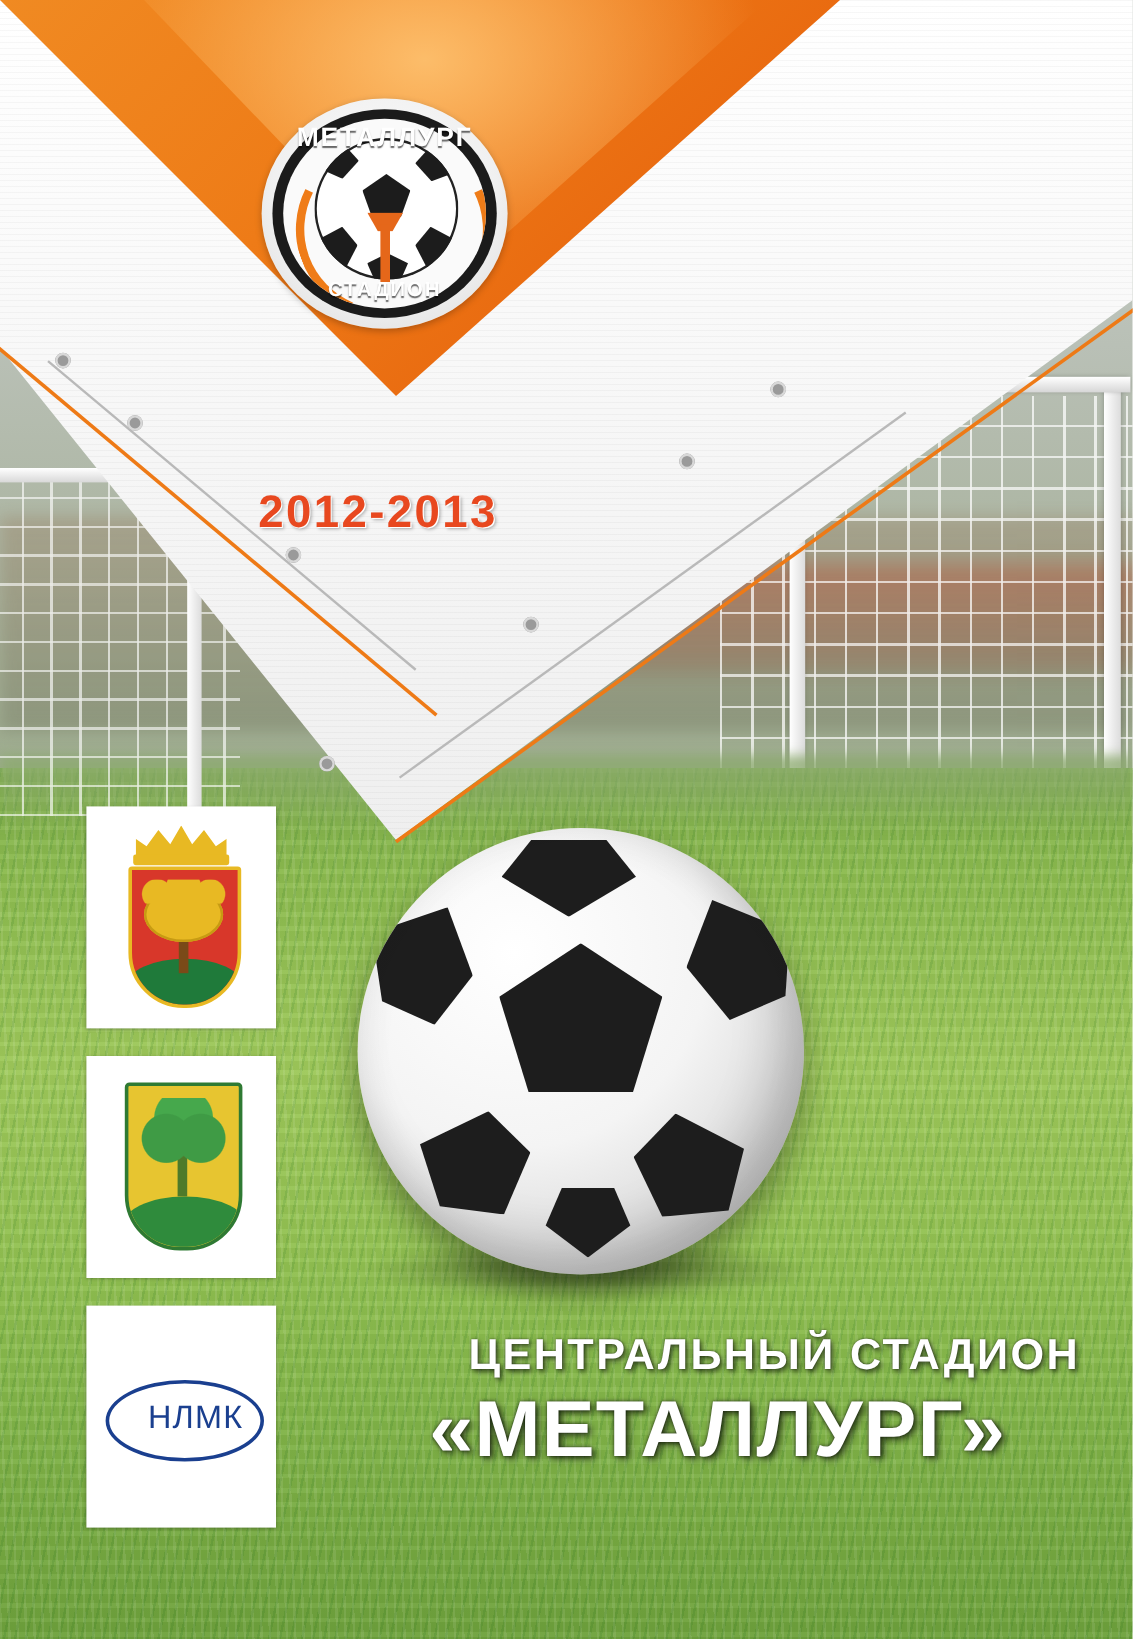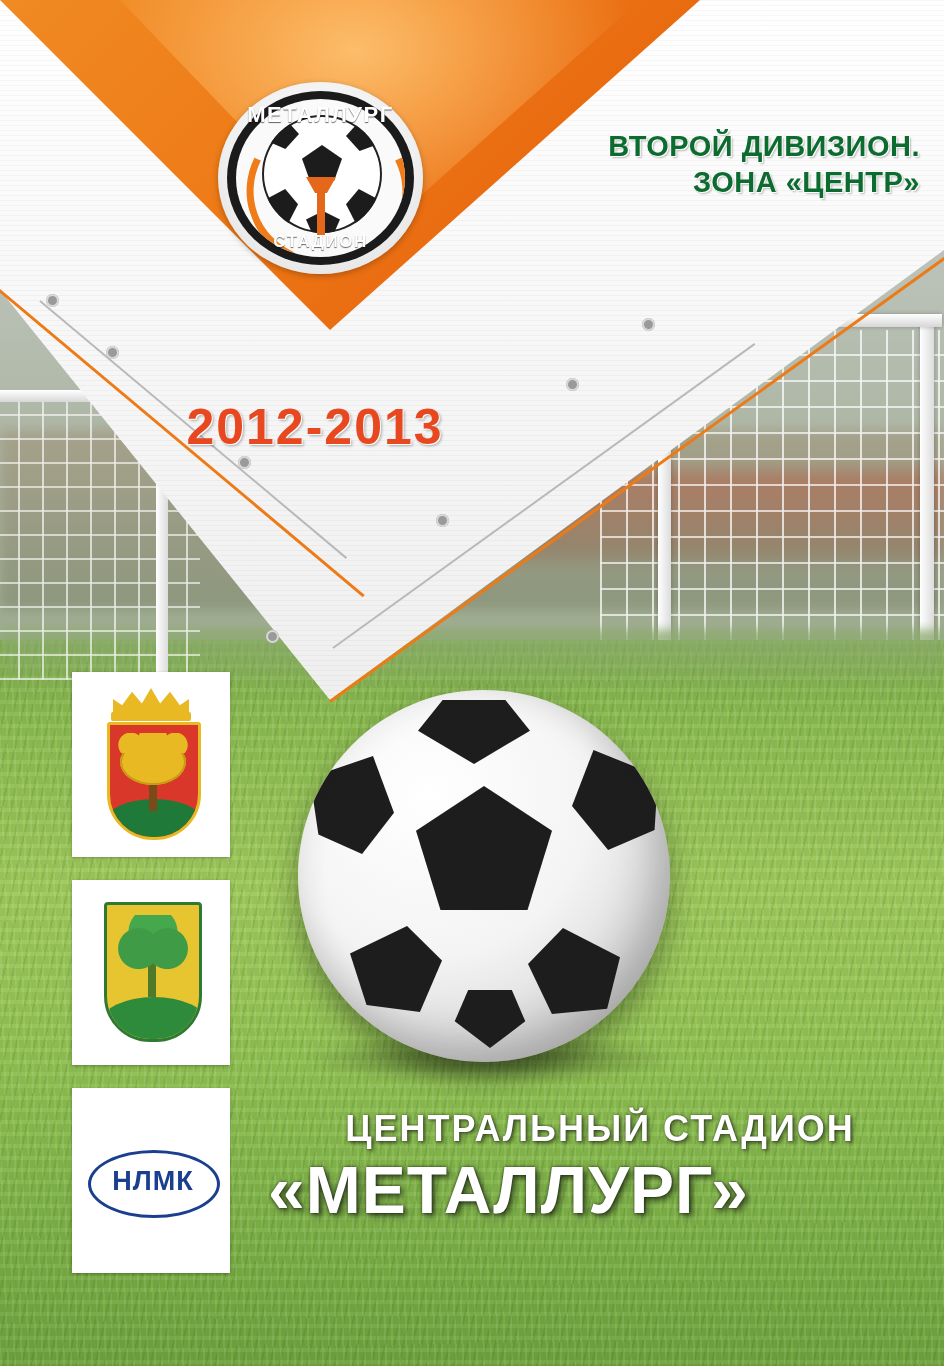--- a/index.html
+++ b/index.html
@@ -243,37 +243,37 @@
     text-align: center;
     color: #e8481f;
     font-weight: bold;
     font-size: 40px;
     line-height: 58px;
     letter-spacing: 1px;
     text-shadow: 1px 1px 0 #fff, 2px 2px 3px rgba(0,0,0,0.3);
   }
   .champ .season {
     display: block;
-    font-size: 50px;
+    font-size: 38px;
     letter-spacing: 2px;
   }
 
   
   .stadium-line {
     position: absolute; left: 300px; top: 1108px; width: 600px;
-    text-align: center;
+    text-align: right;
     color: #ffffff;
     font-weight: bold;
     font-size: 36px;
     letter-spacing: 2px;
     text-shadow: 2px 2px 4px rgba(0,0,0,0.55), 0 0 2px rgba(0,0,0,0.6);
   }
   .stadium-name {
     position: absolute; left: 268px; top: 1152px; width: 660px;
-    text-align: left;
+    text-align: center;
     color: #ffffff;
     font-weight: bold;
     font-size: 66px;
     letter-spacing: 1px;
     text-shadow: 3px 3px 6px rgba(0,0,0,0.6), 0 0 3px rgba(0,0,0,0.7);
   }
 
   
   .logo-box {
     position: absolute;
@@ -345,22 +345,22 @@
       radial-gradient(circle at 50% 30%, #46a84c 24px, transparent 25px);
   }
 
   
   .nlmk { position: absolute; left: 16px; top: 62px; width: 126px; height: 62px; }
   .nlmk-oval {
     position: absolute; left: 0; top: 0; width: 126px; height: 62px;
     border: 3px solid #1a3f8f; border-radius: 50%;
   }
   .nlmk-text {
-    position: absolute; left: 2px; top: 16px; width: 126px; text-align: center;
-    color: #1a3f8f; font-weight: bold; font-size: 27px; letter-spacing: 1px;
+    position: absolute; left: 12px; top: 16px; width: 126px; text-align: center;
+    color: #1a3f8f; font-weight: normal; font-size: 27px; letter-spacing: 1px;
   }
 
   
   .ball {
     position: absolute; left: 298px; top: 690px; width: 372px; height: 372px;
     border-radius: 50%;
     background: radial-gradient(circle at 35% 28%, #ffffff 0%, #f4f4f4 45%, #d5d5d5 78%, #a9a9a9 100%);
     box-shadow: 0 14px 28px rgba(0,0,0,0.35), inset -18px -22px 42px rgba(0,0,0,0.18);
     overflow: hidden;
   }
@@ -455,24 +455,20 @@
       </div>
       <div class="emb-tower">
         <div class="cap"></div>
         <div class="stem"></div>
       </div>
     </div>
     <div class="emb-text-top">МЕТАЛЛУРГ</div>
     <div class="emb-text-bottom">СТАДИОН</div>
   </div>
 
-  <div class="division">
-    <span class="l1">ВТОРОЙ ДИВИЗИОН.</span>
-    <span class="l2">ЗОНА «ЦЕНТР»</span>
-  </div>
 
   <div class="champ">
     <br>
     <span class="season">2012-2013</span>
   </div>
 
   <div class="ball-shadow"></div>
   <div class="ball">
     <span class="bp-center"></span>
     <span class="bp-top"></span>

